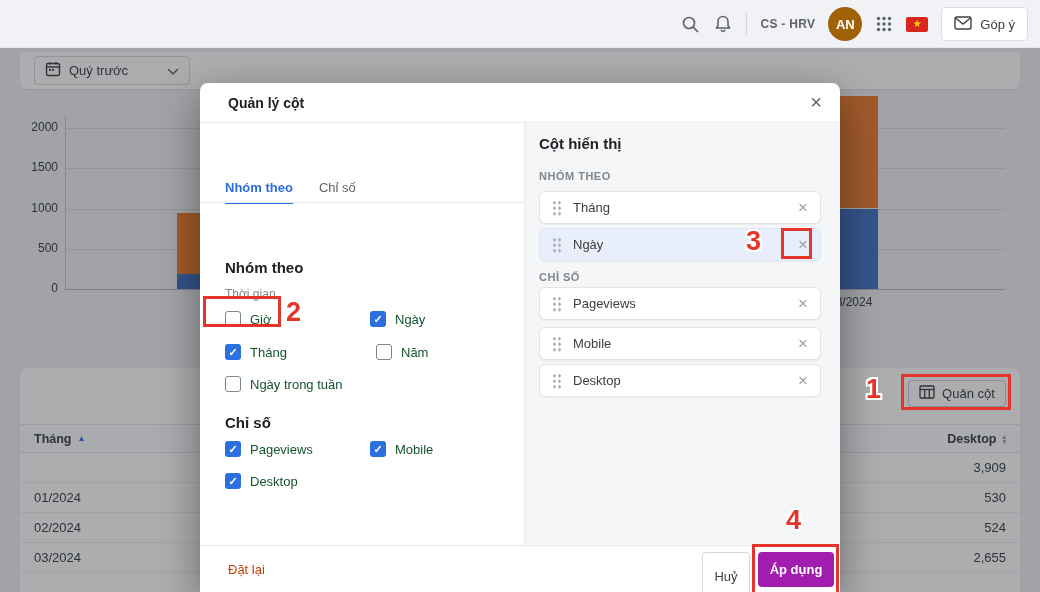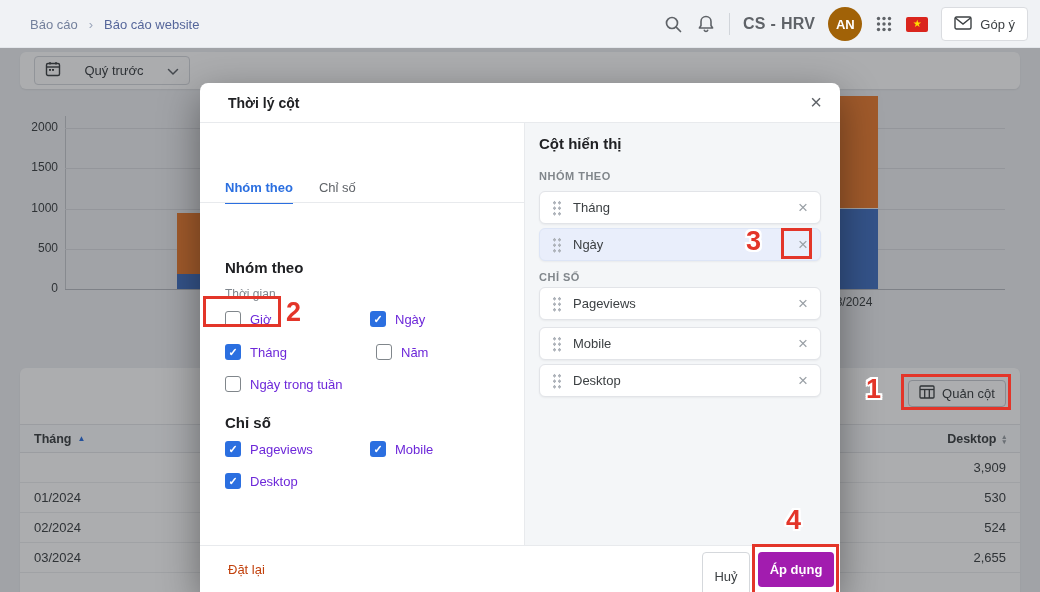--- a/index.html
+++ b/index.html
@@ -8,29 +8,29 @@
 
   
   .topbar { position:absolute; top:0; left:0; width:1040px; height:48px; background:#f0f2f5; border-bottom:1px solid #e4e7eb; z-index:2; }
   .crumbs { position:absolute; left:30px; top:0; height:48px; display:flex; align-items:center; font-size:13px; }
   .crumb1 { color:#73809c; }
   .crumb-sep { color:#9aa5bb; margin:0 11px; font-size:13px; }
   .crumb2 { color:#55669a; }
   .topbar-right { position:absolute; right:12px; top:0; height:48px; display:flex; align-items:center; gap:13px; }
   .tb-icon { display:flex; align-items:center; cursor:pointer; }
   .tb-divider { width:1px; height:22px; background:#d1d5da; }
-  .org-label { font-size:16px; color:#5f6368; font-weight:700; letter-spacing:.3px; }
+  .org-label { font-size:12px; color:#5f6368; font-weight:700; letter-spacing:.3px; }
   .avatar { width:34px; height:34px; border-radius:50%; background:#a16207; color:#fff; font-size:13px; font-weight:700; display:flex; align-items:center; justify-content:center; }
   .flag { width:22px; height:15px; background:#da251d; border-radius:2px; display:flex; align-items:center; justify-content:center; color:#ffde00; font-size:10px; line-height:1; }
   .feedback-btn { height:34px; background:#fff; border:1px solid #dadce0; border-radius:4px; display:flex; align-items:center; gap:8px; padding:0 12px; font-size:13px; color:#3c4043; cursor:pointer; }
 
   
   .page { position:absolute; top:48px; left:0; width:1040px; height:544px; z-index:1; }
   .toolbar-card { position:absolute; left:20px; top:4px; width:1000px; height:37px; background:#fff; border-radius:6px; box-shadow:0 1px 2px rgba(0,0,0,.08); }
-  .period-select { position:absolute; left:14px; top:4px; width:156px; height:29px; background:#fdfdfe; border:1px solid #d5d8dd; border-radius:4px; display:flex; align-items:center; gap:8px; padding:0 10px; cursor:pointer;text-align:center; }
+  .period-select { position:absolute; left:14px; top:4px; width:156px; height:29px; background:#fdfdfe; border:1px solid #d5d8dd; border-radius:4px; display:flex; align-items:center; gap:8px; padding:0 10px; cursor:pointer; }
   .period-select .lbl { font-size:13px; color:#3c4043; flex:1; }
 
   .chart { position:absolute; left:0; top:0; width:1040px; height:320px; }
   .gridline { position:absolute; left:65px; width:940px; height:1px; background:#dadce0; }
   .axisline { position:absolute; left:65px; width:940px; height:1px; background:#b7bac0; }
   .yaxisline { position:absolute; left:65px; top:68px; width:1px; height:173px; background:#c6c9ce; }
   .ytick { position:absolute; left:14px; width:44px; text-align:right; font-size:12px; color:#3c4043; }
   .xtick { position:absolute; width:70px; text-align:center; font-size:12px; color:#3c4043; top:247px; }
   .barseg { position:absolute; }
 
@@ -62,21 +62,21 @@
   .tab.active { color:#2b6fe0; border-bottom:2px solid #2b6fe0; font-weight:700; }
   .tab.idle { color:#5f6368; }
   .tabline { position:absolute; left:0; top:79px; width:324px; height:1px; background:#e8eaed; }
 
   .sec-heading { position:absolute; left:25px; font-size:15px; color:#202124; font-weight:700; }
   .sub-label { position:absolute; left:25px; font-size:12px; color:#7f868d; }
   .cb-item { position:absolute; display:flex; align-items:center; gap:9px; cursor:pointer; }
   .cb { width:16px; height:16px; border-radius:3px; flex:0 0 16px; display:flex; align-items:center; justify-content:center; }
   .cb.on { background:#2b6fe0; color:#fff; font-size:11px; font-weight:700; }
   .cb.off { background:#fff; border:1.5px solid #80868b; }
-  .cb-label { font-size:13px; color:#6d28d9; }
+  .cb-label { font-size:13px; color:#14532d; }
 
   .rp-heading { position:absolute; left:14px; top:12px; font-size:15px; color:#202124; font-weight:700; }
   .rp-group { position:absolute; left:14px; font-size:11px; color:#80868b; letter-spacing:.5px; font-weight:700; }
   .col-card { position:absolute; left:14px; width:282px; height:33px; background:#fff; border:1px solid #e2e4e8; border-radius:6px; box-shadow:0 1px 2px rgba(0,0,0,.05); display:flex; align-items:center; padding:0 12px; gap:11px; }
   .col-card.hl { background:#e9eefb; border-color:#dde5f6; }
   .handle { width:10px; height:16px; background-image:radial-gradient(circle,#aeb3ba 1.4px,transparent 1.6px); background-size:5px 5.5px; cursor:grab; }
   .col-label { font-size:13px; color:#3c4043; flex:1; }
   .col-x { font-size:17px; color:#9aa0a6; cursor:pointer; line-height:1; }
 
   .m-footer { position:absolute; left:0; top:462px; width:640px; height:47px; border-top:1px solid #e8eaed; background:#fff; }
@@ -86,25 +86,20 @@
 
   
   .ann-box { position:absolute; border:3px solid #e33529; z-index:20; }
   .ann-num { position:absolute; z-index:21; font-size:27px; font-weight:700; color:#e33529;
              text-shadow:-2px -2px 0 #fff,2px -2px 0 #fff,-2px 2px 0 #fff,2px 2px 0 #fff,0 -2px 0 #fff,0 2px 0 #fff,-2px 0 0 #fff,2px 0 0 #fff; }
 </style>
 </head>
 <body>
 
 <div class="topbar">
-  <div class="crumbs">
-    <span class="crumb1">Báo cáo</span>
-    <span class="crumb-sep">›</span>
-    <span class="crumb2">Báo cáo website</span>
-  </div>
   <div class="topbar-right">
     <span class="tb-icon">
       <svg width="20" height="20" viewBox="0 0 20 20">
           <circle cx="9" cy="9" r="5.5" fill="none" stroke="#5f6368" stroke-width="1.7"></circle>
           <line x1="13.2" y1="13.2" x2="17.5" y2="17.5" stroke="#5f6368" stroke-width="1.7" stroke-linecap="round"></line>
         </svg>
     </span>
     <span class="tb-icon">
       <svg width="20" height="20" viewBox="0 0 20 20">
           <path d="M10 2.5c-2.9 0-5 2.2-5 5v4L3.4 14h13.2L15 11.5v-4c0-2.8-2.1-5-5-5z" fill="none" stroke="#5f6368" stroke-width="1.6" stroke-linejoin="round"></path>
@@ -226,21 +221,21 @@
       <span>03/2024</span>
       <span>2,655</span>
     </div>
   </div>
 </div>
 
 <div class="dim"></div>
 
 <div class="modal">
   <div class="m-header">
-    <span class="m-title">Thời lý cột</span>
+    <span class="m-title">Quản lý cột</span>
     <span class="m-close">×</span>
   </div>
 
   <div class="m-left">
 
     <div class="tabs">
       <span class="tab active">Nhóm theo</span>
       <span class="tab idle">Chỉ số</span>
     </div>
     <div class="tabline"></div>

